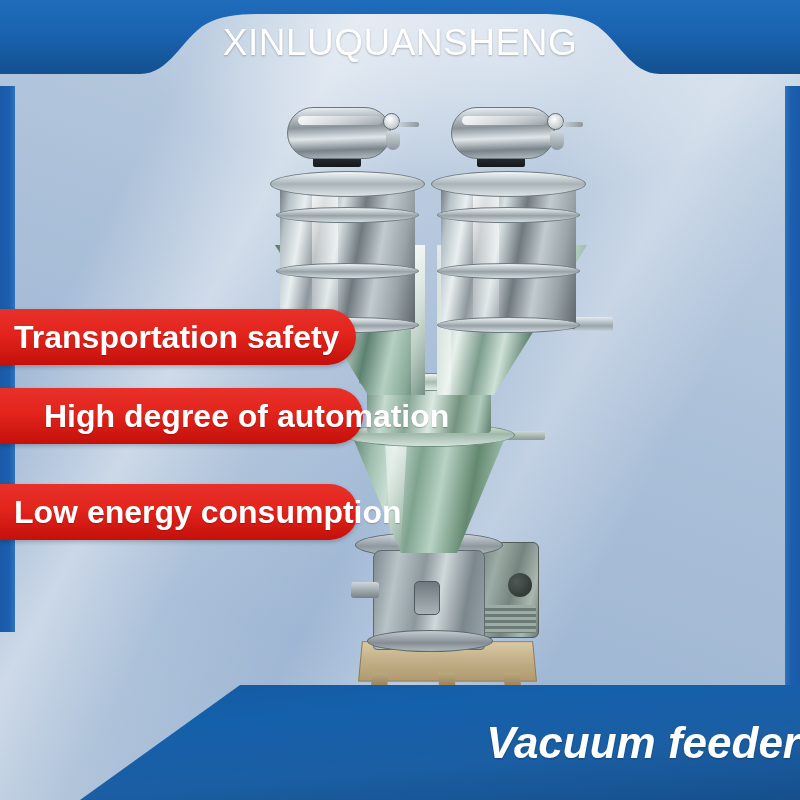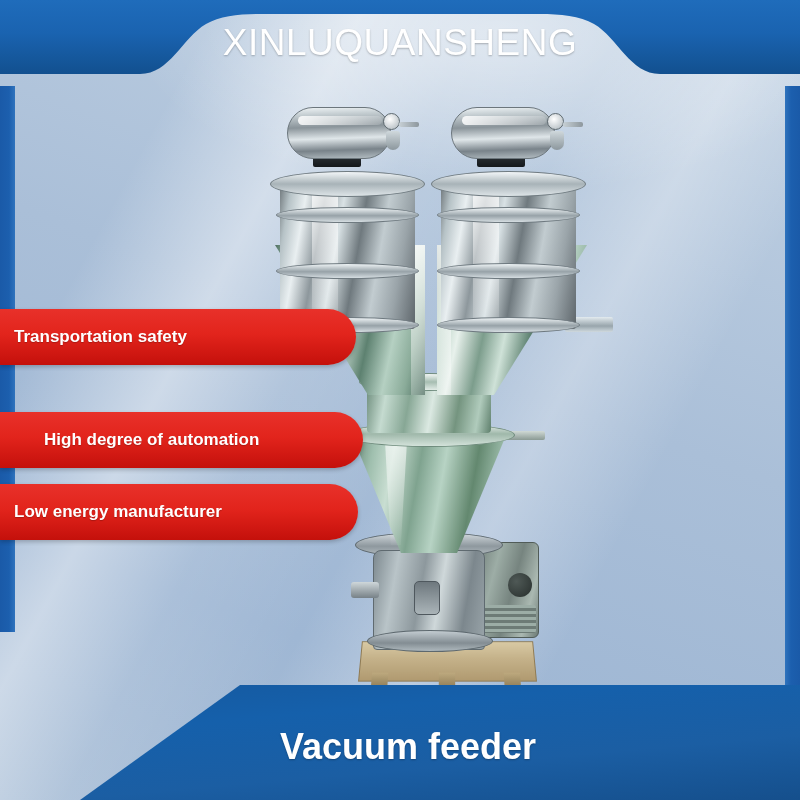--- a/index.html
+++ b/index.html
@@ -259,31 +259,31 @@
     border-radius: 2px;
   }
 
   
   .badge {
     position: absolute; left: 0;
     height: 56px;
     display: flex; align-items: center;
     padding: 0 24px 0 14px;
     color: #ffffff;
-    font-size: 17px;
+    font-size: 32px;
     font-weight: bold;
     white-space: nowrap;
     background: linear-gradient(180deg, #e8312a 0%, #e2241c 45%, #c4100b 100%);
     border-radius: 0 30px 30px 0;
     box-shadow: 0 2px 4px rgba(0,0,0,0.22);
     text-shadow: 0 1px 1px rgba(0,0,0,0.22);
     z-index: 5;
   }
   .badge.b1 { top: 309px; width: 356px; }
-  .badge.b2 { top: 412px; width: 363px; padding-left: 44px; }
+  .badge.b2 { top: 388px; width: 363px; padding-left: 44px; }
   .badge.b3 { top: 484px; width: 358px; }
 
   
   .cream-panel {
     position: absolute; left: 0; top: 624px; width: 290px; height: 176px;
     background: linear-gradient(128deg, #e9d3b4 0%, #f3e3cd 22%, #fcf4e9 48%,
                                         #f7ebda 70%, #eddcc2 100%);
     border-radius: 0 96px 0 0;
     z-index: 6;
     overflow: hidden;
@@ -299,26 +299,27 @@
 
   
   .bottom-bar {
     position: absolute; left: 0; bottom: 0; width: 800px; height: 115px;
     background: linear-gradient(175deg, #15599f 0%, #1560ab 30%, #1b5ea3 65%, #154f8c 100%);
     clip-path: polygon(30% 0%, 100% 0%, 100% 100%, 10% 100%);
     z-index: 4;
   }
   .bottom-title {
     position: absolute; left: 280px; right: 0; bottom: 32px;
-    text-align: left;
+    text-align: right;
     color: #ffffff;
-    font-size: 36px;
+    font-size: 44px;
     font-weight: bold;
     text-shadow: 0 1px 2px rgba(0,0,0,0.28);
     z-index: 7;
+    font-style: italic;
   }
 </style>
 </head>
 <body>
 
 <div id="poster">
 
   <div class="sky"></div>
   <div class="sky-haze"></div>
 
@@ -420,20 +421,20 @@
     <div class="banner-title">XINLUQUANSHENG</div>
   </div>
 
   <div class="badge b1">
     <span>Transportation safety</span>
   </div>
   <div class="badge b2">
     <span>High degree of automation</span>
   </div>
   <div class="badge b3">
-    <span>Low energy manufacturer</span>
+    <span>Low energy consumption</span>
   </div>
 
   <div class="bottom-bar"></div>
   <div class="bottom-title">Vacuum feeder</div>
 
 
 </div>
 
 </body></html>

